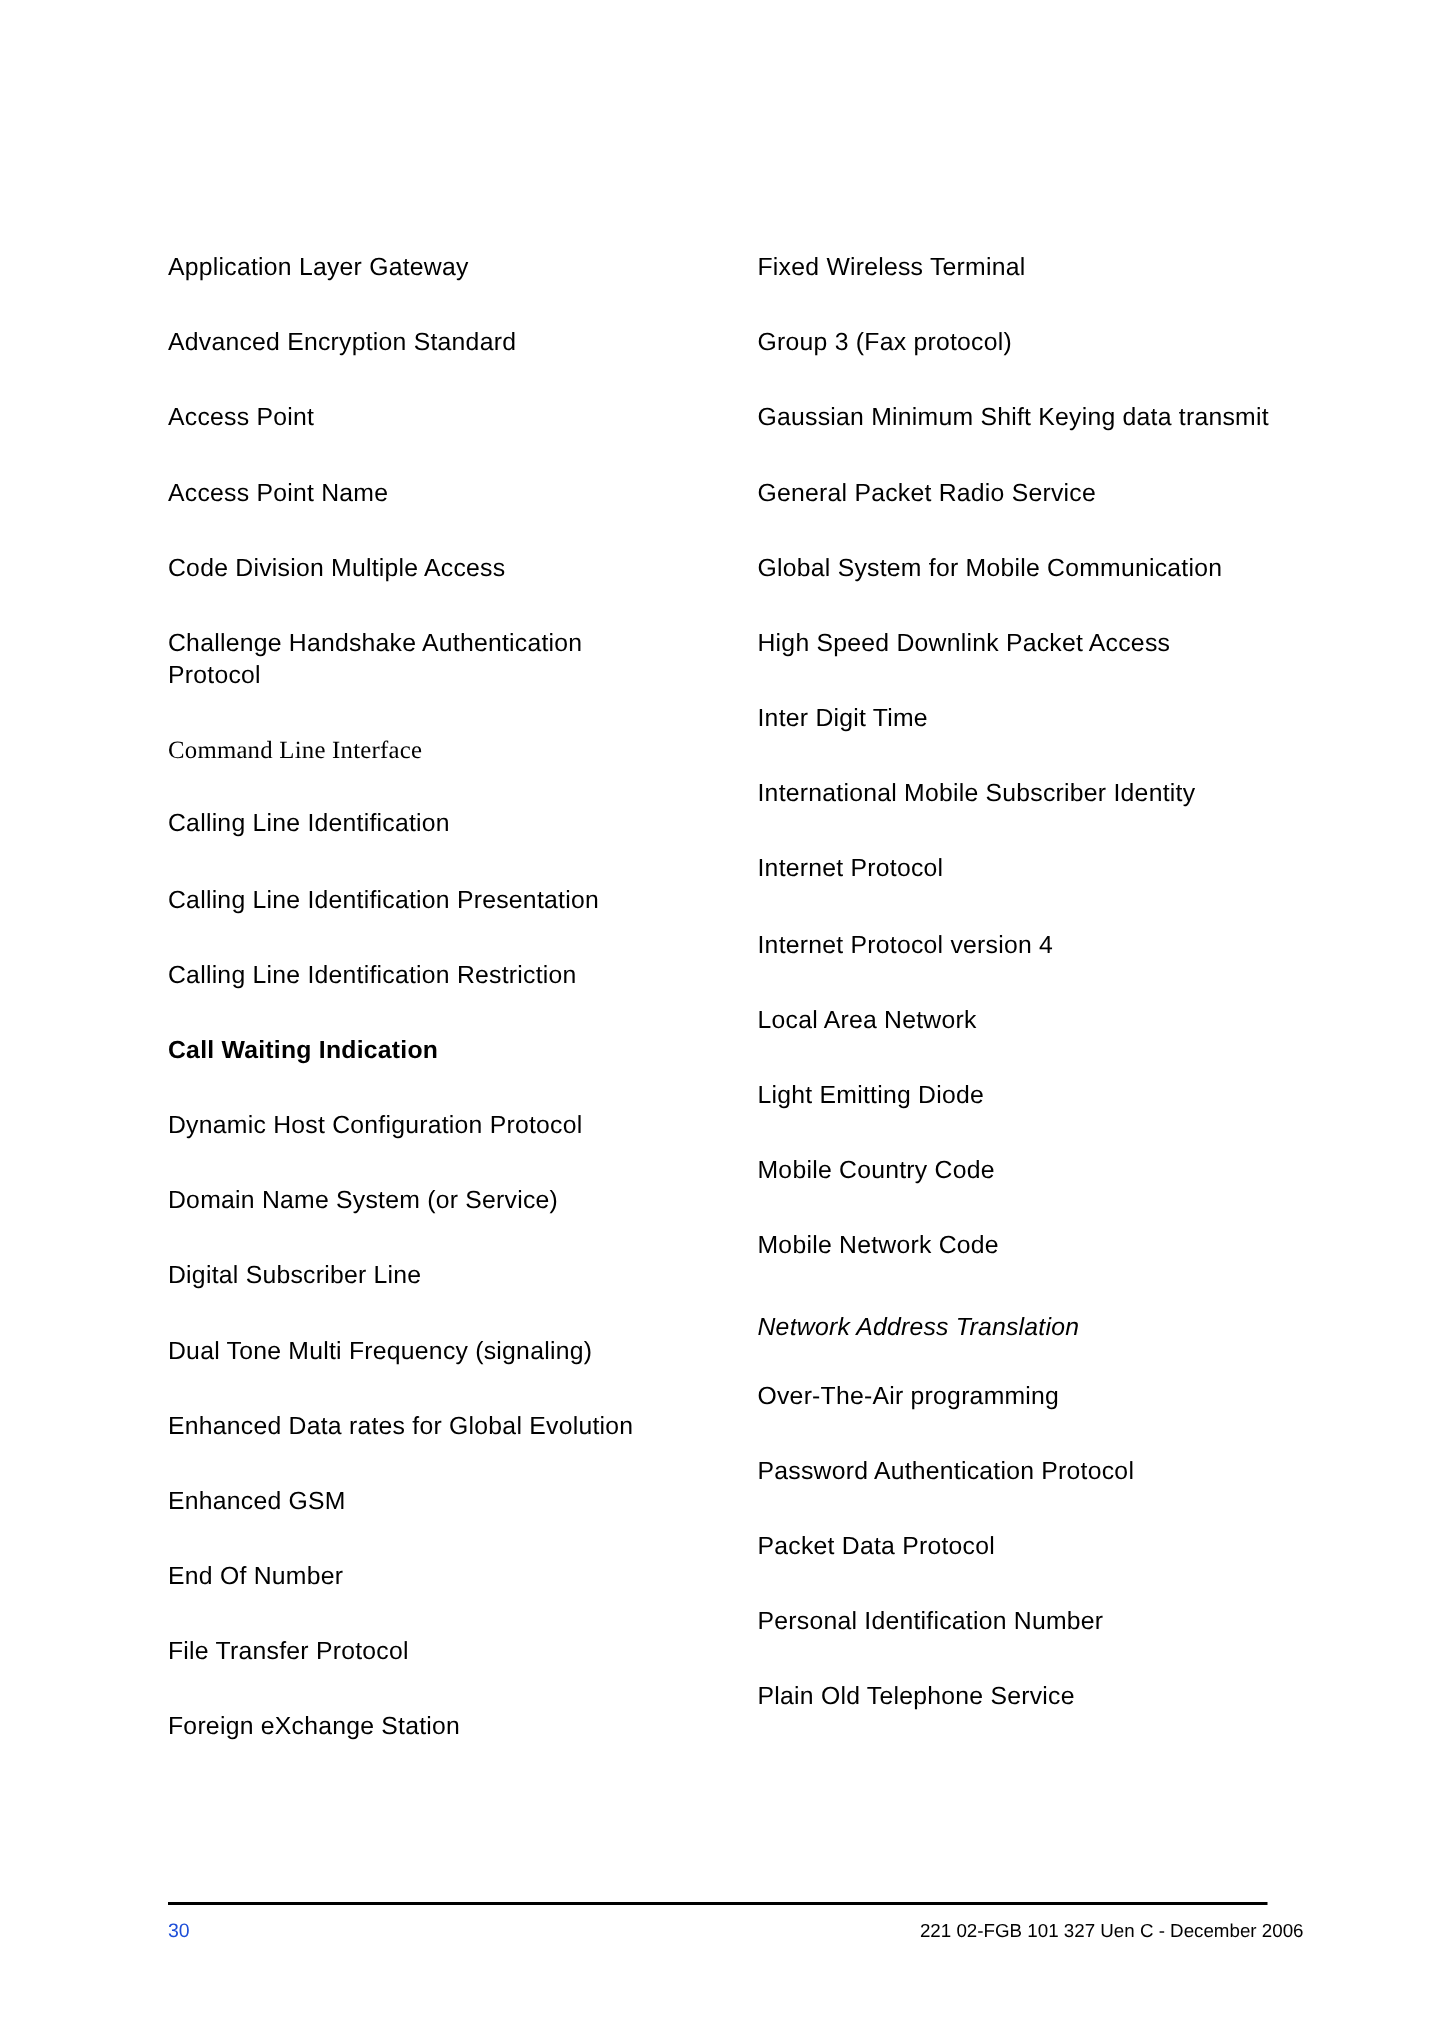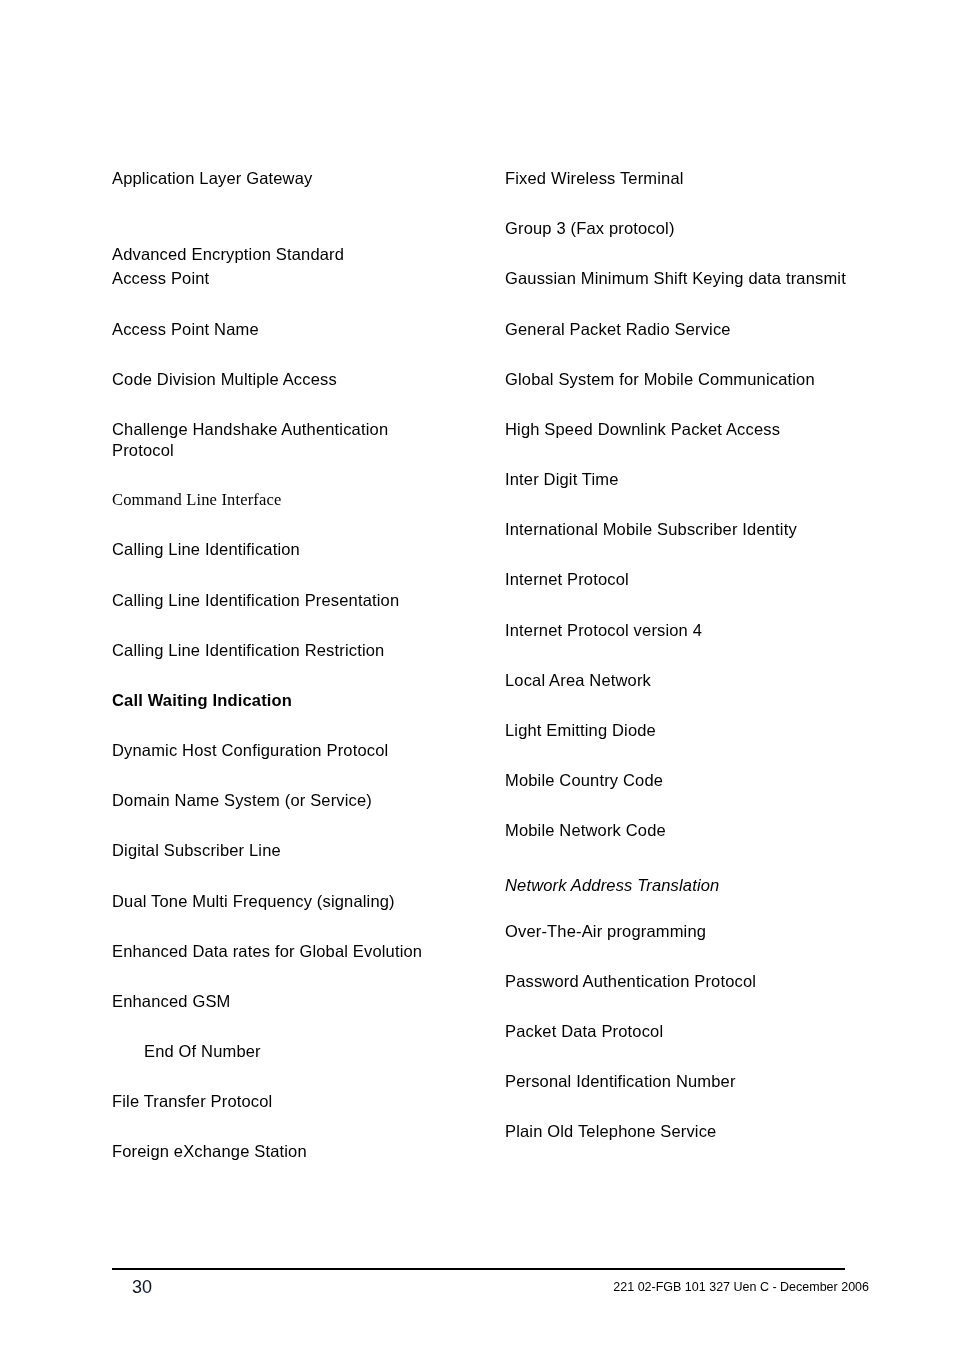--- a/index.html
+++ b/index.html
@@ -63,62 +63,61 @@
   }
   .footer-row {
     position: relative;
     margin-top: 8px;
     height: 18px;
   }
   .footer-page-number {
     position: absolute;
     left: 0;
     top: 0;
-    font-size: 18px;
+    font-size: 13px;
     line-height: 18px;
-    color: #0f172a;
-    margin-left: 20px;
+    color: #1d4ed8;
   }
   .footer-doc-id {
     position: absolute;
     right: -12px;
     top: 0;
     font-size: 12.5px;
     line-height: 18px;
     color: #000000;
     white-space: nowrap;
   }
 </style>
 </head>
 <body>
 
 <div class="page">
 
   <div class="content">
 
     <div class="column left">
         <p class="entry" style="top: 168px;">Application Layer Gateway</p>
-        <p class="entry" style="top: 218px; margin-top: 26px;">Advanced Encryption Standard</p>
+        <p class="entry" style="top: 218px;">Advanced Encryption Standard</p>
         <p class="entry" style="top: 268px;">Access Point</p>
         <p class="entry" style="top: 319px;">Access Point Name</p>
         <p class="entry" style="top: 369px;">Code Division Multiple Access</p>
         <p class="entry" style="top: 419px;">Challenge Handshake Authentication
 Protocol</p>
         <p class="entry" style="top: 489px; font-family: Liberation Serif, serif;">Command Line Interface</p>
         <p class="entry" style="top: 539px;">Calling Line Identification</p>
         <p class="entry" style="top: 590px;">Calling Line Identification Presentation</p>
         <p class="entry" style="top: 640px;">Calling Line Identification Restriction</p>
         <p class="entry" style="top: 690px; font-weight: bold;">Call Waiting Indication</p>
         <p class="entry" style="top: 740px;">Dynamic Host Configuration Protocol</p>
         <p class="entry" style="top: 790px;">Domain Name System (or Service)</p>
         <p class="entry" style="top: 840px;">Digital Subscriber Line</p>
         <p class="entry" style="top: 891px;">Dual Tone Multi Frequency (signaling)</p>
         <p class="entry" style="top: 941px;">Enhanced Data rates for Global Evolution</p>
         <p class="entry" style="top: 991px;">Enhanced GSM</p>
-        <p class="entry" style="top: 1041px; margin-left: 32px;">End Of Number</p>
+        <p class="entry" style="top: 1041px;">End Of Number</p>
         <p class="entry" style="top: 1091px;">File Transfer Protocol</p>
         <p class="entry" style="top: 1141px;">Foreign eXchange Station</p>
       </div>
     <div class="column right">
         <p class="entry" style="top: 168px;">Fixed Wireless Terminal</p>
         <p class="entry" style="top: 218px;">Group 3 (Fax protocol)</p>
         <p class="entry" style="top: 268px;">Gaussian Minimum Shift Keying data transmit</p>
         <p class="entry" style="top: 319px;">General Packet Radio Service</p>
         <p class="entry" style="top: 369px;">Global System for Mobile Communication</p>
         <p class="entry" style="top: 419px;">High Speed Downlink Packet Access</p>

